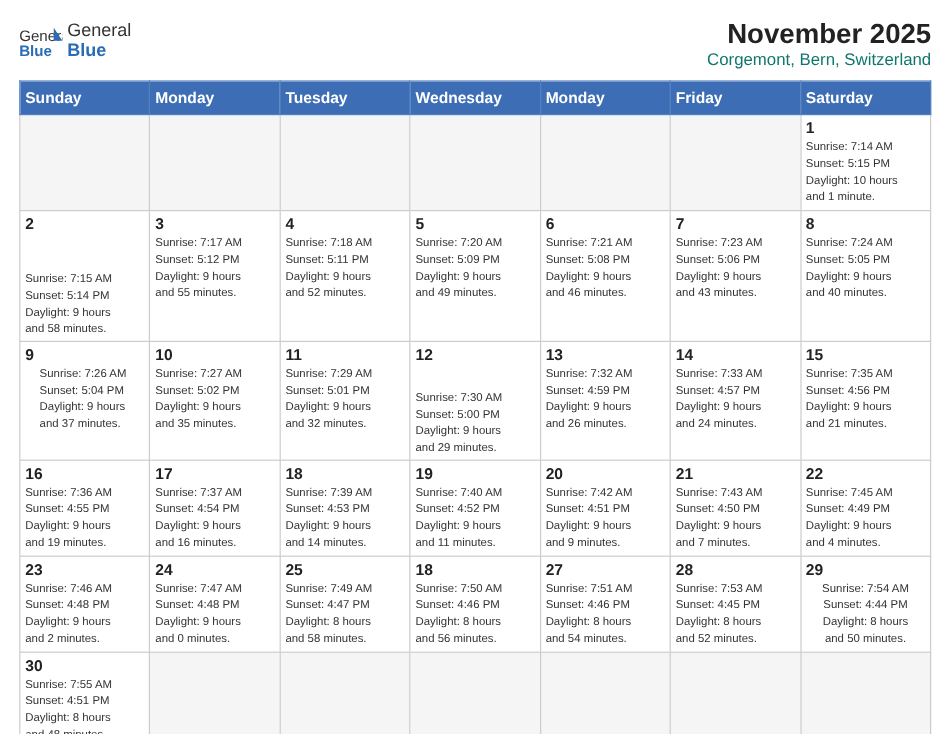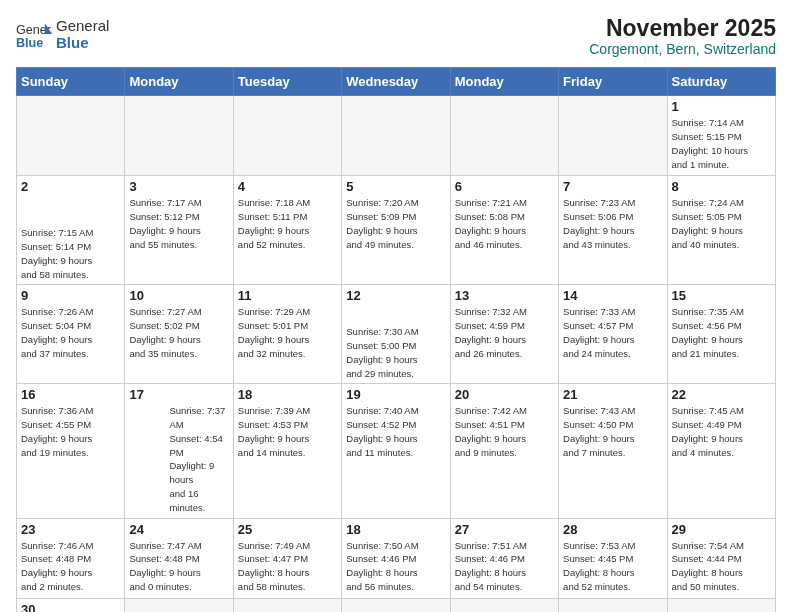--- a/index.html
+++ b/index.html
@@ -174,21 +174,21 @@
           <div class="day-number">8</div>
           <div class="day-info" style="white-space: pre-line;">Sunrise: 7:24 AM
 Sunset: 5:05 PM
 Daylight: 9 hours
 and 40 minutes.</div>
         </td>
       </tr>
       <tr class="week-row">
         <td>
           <div class="day-number">9</div>
-          <div class="day-info" style="white-space: pre-line;">Sunrise: 7:26 AM
+          <div class="day-info" style="white-space: pre-line; margin-left: 12px;">Sunrise: 7:26 AM
 Sunset: 5:04 PM
 Daylight: 9 hours
 and 37 minutes.</div>
         </td>
         <td>
           <div class="day-number">10</div>
           <div class="day-info" style="white-space: pre-line;">Sunrise: 7:27 AM
 Sunset: 5:02 PM
 Daylight: 9 hours
 and 35 minutes.</div>
@@ -232,21 +232,21 @@
       <tr class="week-row">
         <td>
           <div class="day-number">16</div>
           <div class="day-info" style="white-space: pre-line;">Sunrise: 7:36 AM
 Sunset: 4:55 PM
 Daylight: 9 hours
 and 19 minutes.</div>
         </td>
         <td>
           <div class="day-number">17</div>
-          <div class="day-info" style="white-space: pre-line; margin-left: 40px;">Sunrise: 7:37 AM
+          <div class="day-info" style="white-space: pre-line;">Sunrise: 7:37 AM
 Sunset: 4:54 PM
 Daylight: 9 hours
 and 16 minutes.</div>
         </td>
         <td>
           <div class="day-number">18</div>
           <div class="day-info" style="white-space: pre-line;">Sunrise: 7:39 AM
 Sunset: 4:53 PM
 Daylight: 9 hours
 and 14 minutes.</div>
@@ -318,21 +318,21 @@
         </td>
         <td>
           <div class="day-number">28</div>
           <div class="day-info" style="white-space: pre-line;">Sunrise: 7:53 AM
 Sunset: 4:45 PM
 Daylight: 8 hours
 and 52 minutes.</div>
         </td>
         <td>
           <div class="day-number">29</div>
-          <div class="day-info" style="white-space: pre-line;">Sunrise: 7:54 AM
+          <div class="day-info" style="white-space: pre-line; text-align: center;">Sunrise: 7:54 AM
 Sunset: 4:44 PM
 Daylight: 8 hours
 and 50 minutes.</div>
         </td>
       </tr>
       <tr class="week-row">
         <td>
           <div class="day-number">30</div>
           <div class="day-info" style="white-space: pre-line;">Sunrise: 7:55 AM
 Sunset: 4:51 PM

